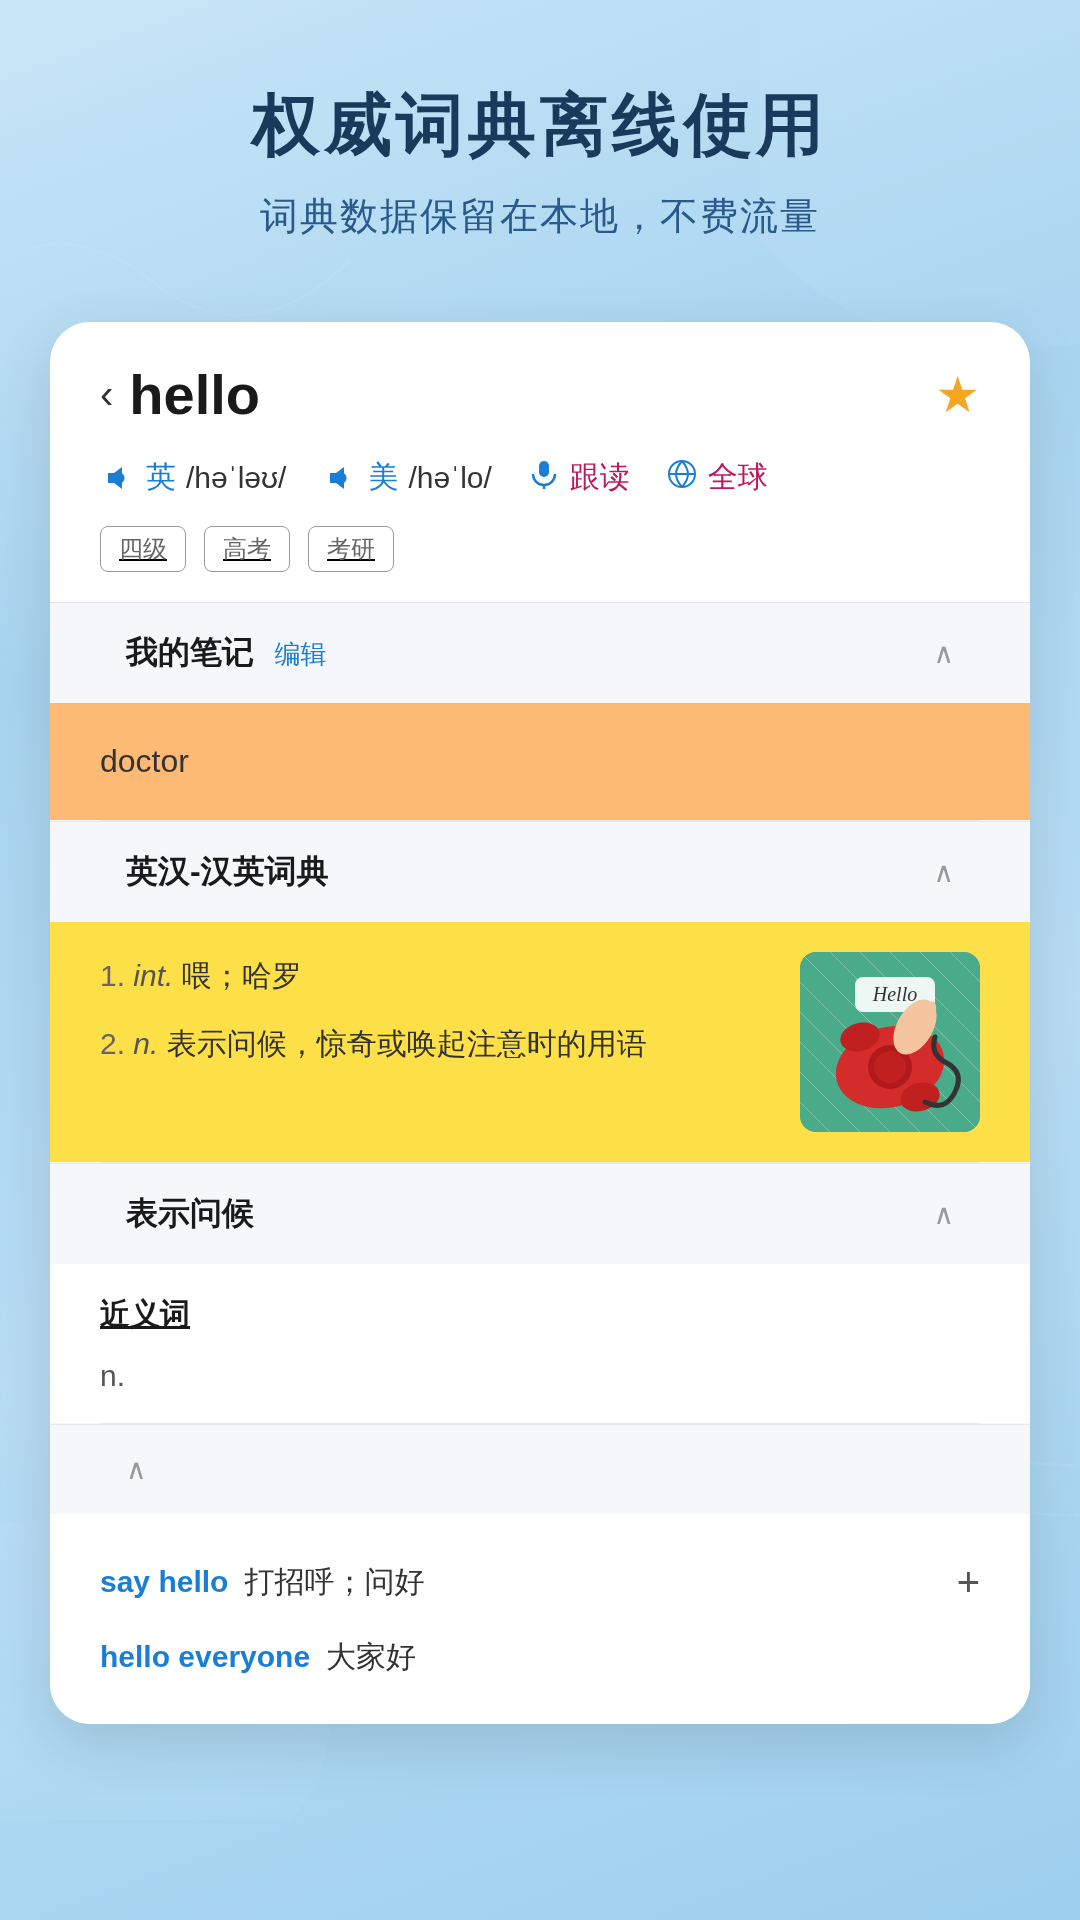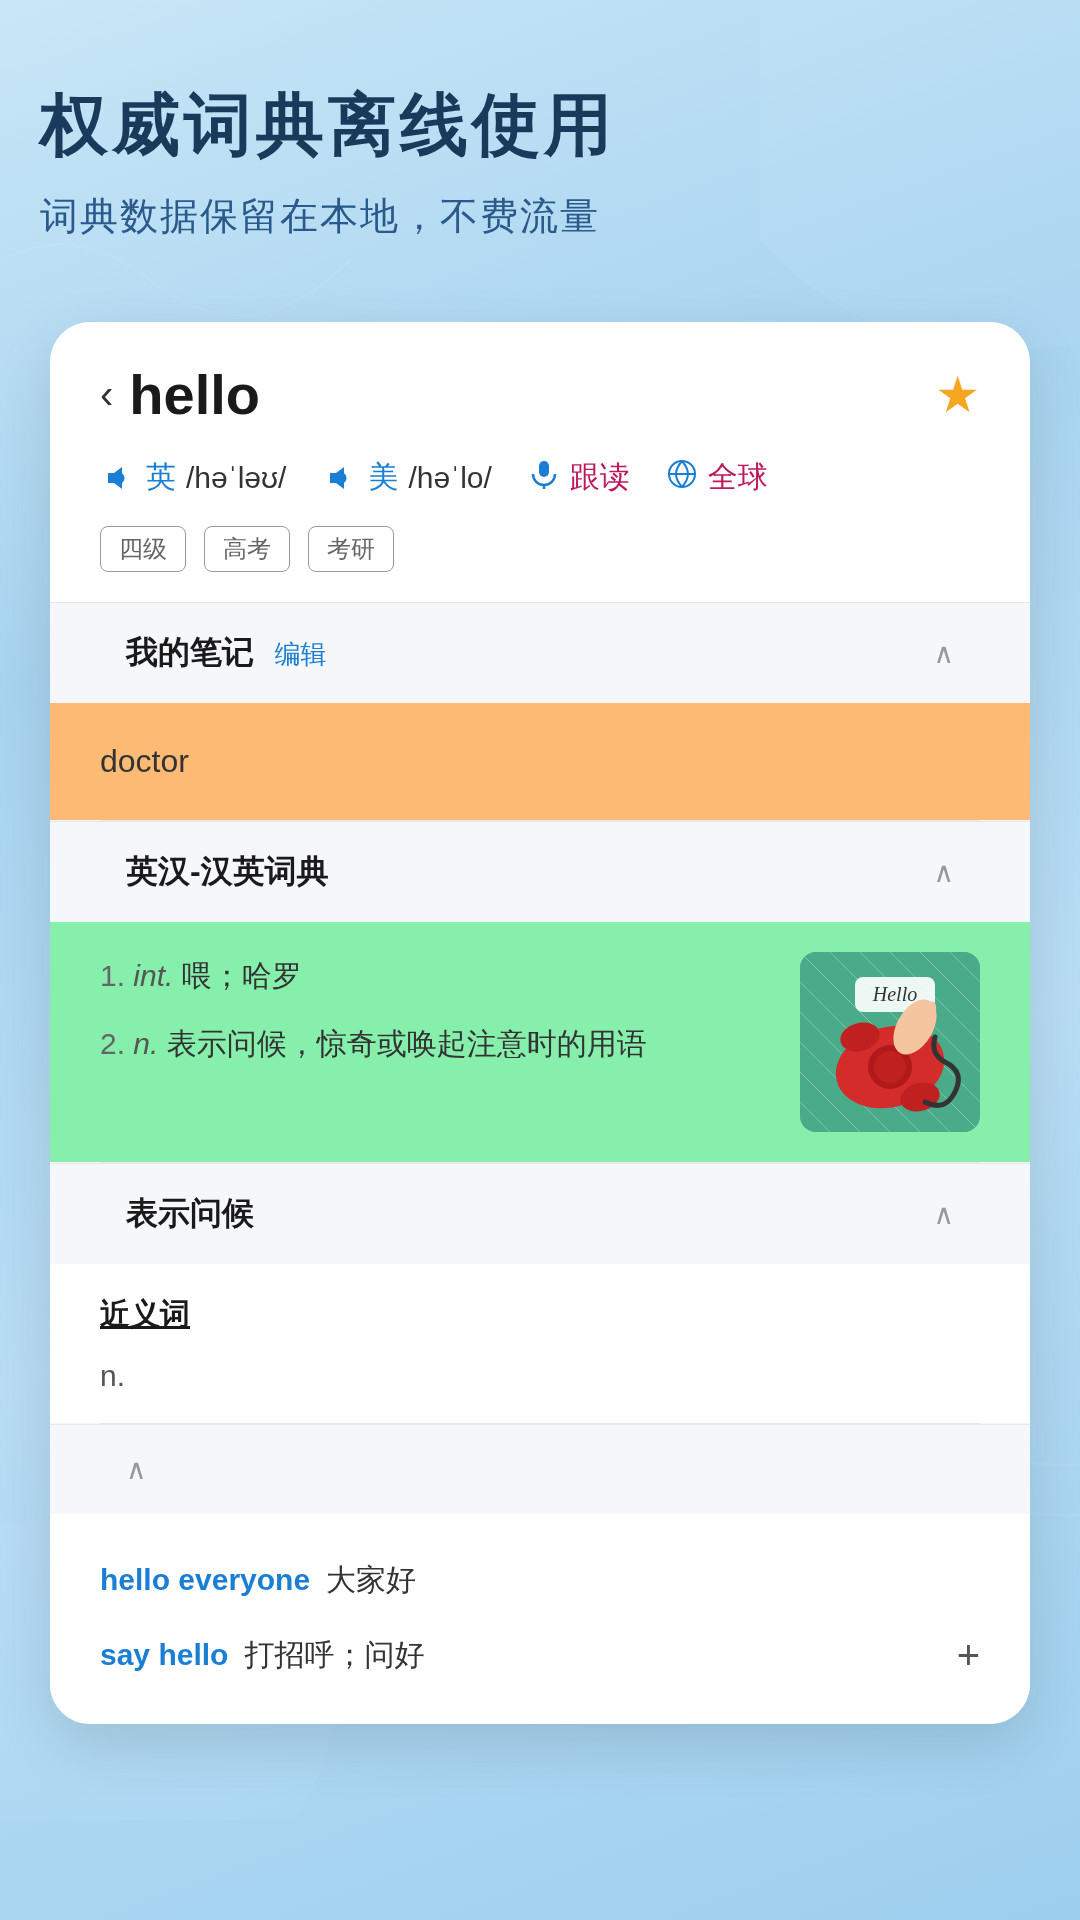--- a/index.html
+++ b/index.html
@@ -23,22 +23,22 @@
     }
 
     .bg-decoration svg {
       position: absolute;
       opacity: 0.3;
     }
 
     .header-section {
       position: relative;
       z-index: 1;
-      text-align: left;
-      padding: 80px 40px 60px;
+      text-align: center;
+      padding: 80px 24px 60px;
     }
 
     .main-title {
       font-size: 68px;
       font-weight: 800;
       color: #1a3a5c;
       margin-bottom: 20px;
       letter-spacing: 4px;
     }
 
@@ -138,20 +138,21 @@
     }
 
     .action-icon {
       color: #1a7fd4;
       font-size: 32px;
     }
 
     .tags-row {
       display: flex;
       gap: 18px;
+      text-decoration: underline;
     }
 
     .tag {
       border: 1.5px solid #999;
       border-radius: 8px;
       padding: 6px 18px;
       font-size: 24px;
       color: #666;
     }
 
@@ -191,21 +192,21 @@
 
     
     .note-text {
       font-size: 32px;
       color: #333;
       padding: 10px 0;
     }
 
     
     .dict-content {
-      background: #86efac;
+      background: #fde047;
       padding: 30px 50px;
       display: flex;
       gap: 30px;
     }
 
     .dict-definitions {
       flex: 1;
     }
 
     .dict-item {
@@ -484,26 +485,26 @@
   </div>
 
   <div class="divider"></div>
 
   <div class="section-header">
     <span class="chevron">∧</span>
   </div>
   <div class="phrases-content">
     <div class="phrase-item">
       <div class="phrase-left">
+        <span class="phrase-en">say hello</span>
+        <span class="phrase-cn">打招呼；问好</span>
+      </div>
+      <span class="phrase-add">+</span>
+    </div>
+    <div class="phrase-item">
+      <div class="phrase-left">
         <span class="phrase-en">hello everyone</span>
         <span class="phrase-cn">大家好</span>
       </div>
     </div>
-    <div class="phrase-item">
-      <div class="phrase-left">
-        <span class="phrase-en">say hello</span>
-        <span class="phrase-cn">打招呼；问好</span>
-      </div>
-      <span class="phrase-add">+</span>
-    </div>
   </div>
 
 </div>
 
 </body></html>

